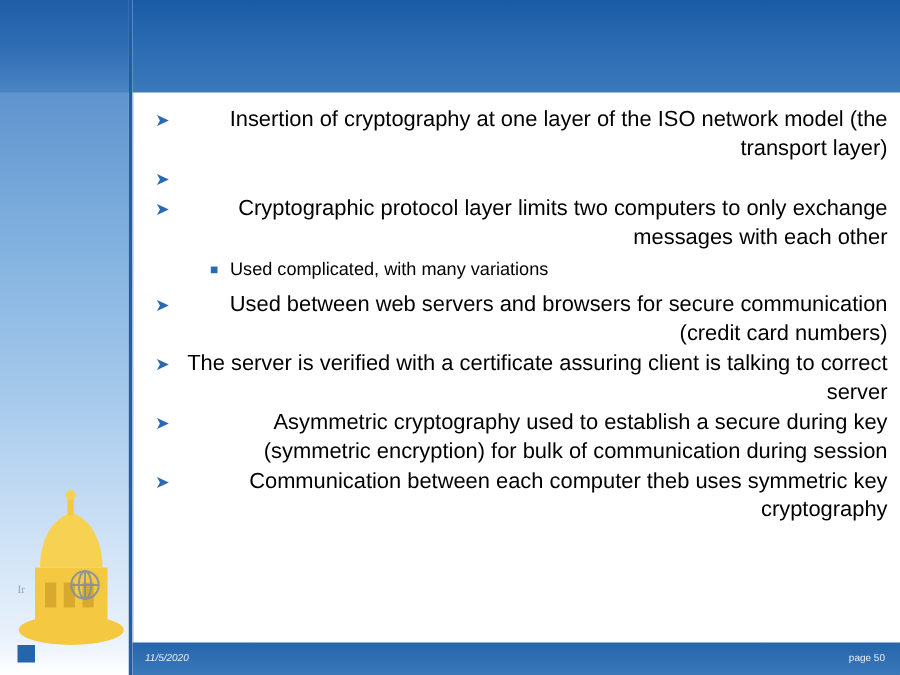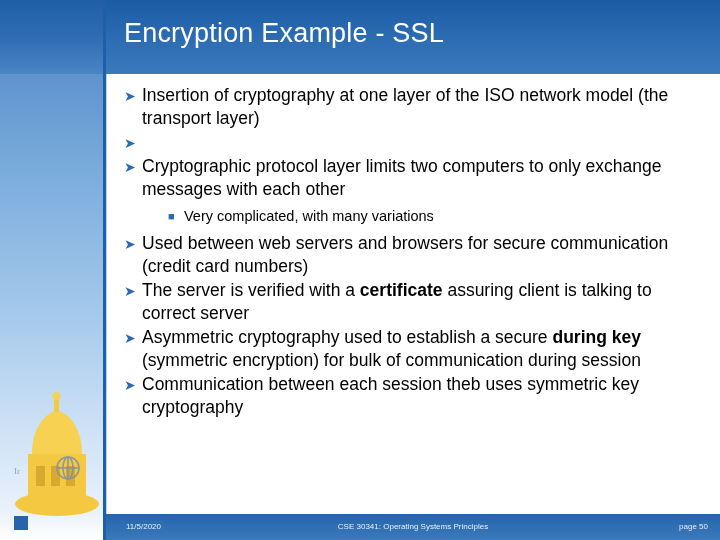--- a/index.html
+++ b/index.html
@@ -93,55 +93,57 @@
     line-height: 22px;
     width: 18px;
     flex: 0 0 18px;
     text-align: left;
     padding-top: 1px;
   }
   .bullet-l1 .text {
     font-size: 17.5px;
     line-height: 23px;
     color: #000000;
+    text-align: right;
   }
   .bullet-l2 {
     margin-left: 44px;
     margin-top: 5px;
     margin-bottom: 6px;
   }
   .bullet-l2 .marker {
     color: #2a6ab1;
     font-size: 11px;
     line-height: 20px;
     width: 16px;
     flex: 0 0 16px;
   }
   .bullet-l2 .text {
     font-size: 14.5px;
     line-height: 20px;
     color: #000000;
   }
-  b { font-weight: bold; }
+  b { font-weight: normal; }
 
   
   .footer {
     position: absolute;
     left: 106px;
     bottom: 0;
     width: 614px;
     height: 26px;
     background: linear-gradient(to bottom, #2565ab 0%, #3b79bb 100%);
     color: #e8f0fa;
     font-size: 8px;
   }
   .footer-date {
     position: absolute;
-    left: 20px;
+    left: 10px;
     top: 8px;
+    font-style: italic;
   }
   .footer-center {
     position: absolute;
     left: 0;
     top: 8px;
     width: 614px;
     text-align: center;
   }
   .footer-page {
     position: absolute;
@@ -190,55 +192,53 @@
       <circle cx="58" cy="92" r="11"></circle>
       <line x1="58" y1="81" x2="58" y2="103"></line>
       <line x1="47" y1="92" x2="69" y2="92"></line>
       <ellipse cx="58" cy="92" rx="5" ry="11"></ellipse>
     </g>
     <text x="4" y="98" font-size="9" fill="#8fa4ba" font-family="Liberation Serif, serif">Ir</text>
   </svg>
   <div class="footer-square"></div>
 
   <div class="header-bar"></div>
-  <div class="slide-title">Encryption Example - SSL</div>
 
   <div class="content" id="content-area">
       <div class="bullet-row bullet-l1">
         <span class="marker">➤</span>
         <span class="text">Insertion of cryptography at one layer of the ISO network model (the transport layer)</span>
       </div>
       <div class="bullet-row bullet-l1">
         <span class="marker">➤</span>
       </div>
       <div class="bullet-row bullet-l1">
         <span class="marker">➤</span>
         <span class="text">Cryptographic protocol layer limits two computers to only exchange messages with each other</span>
       </div>
       <div class="bullet-row bullet-l2">
         <span class="marker">■</span>
-        <span class="text">Very complicated, with many variations</span>
+        <span class="text">Used complicated, with many variations</span>
       </div>
       <div class="bullet-row bullet-l1">
         <span class="marker">➤</span>
         <span class="text">Used between web servers and browsers for secure communication (credit card numbers)</span>
       </div>
       <div class="bullet-row bullet-l1">
         <span class="marker">➤</span>
         <span class="text">The server is verified with a <b>certificate</b> assuring client is talking to correct server</span>
       </div>
       <div class="bullet-row bullet-l1">
         <span class="marker">➤</span>
         <span class="text">Asymmetric cryptography used to establish a secure <b>during key</b> (symmetric encryption) for bulk of communication during session</span>
       </div>
       <div class="bullet-row bullet-l1">
         <span class="marker">➤</span>
-        <span class="text">Communication between each session theb uses symmetric key cryptography</span>
+        <span class="text">Communication between each computer theb uses symmetric key cryptography</span>
       </div>
     </div>
 
   <div class="footer">
     <div class="footer-date">11/5/2020</div>
-    <div class="footer-center">CSE 30341: Operating Systems Principles</div>
     <div class="footer-page">page 50</div>
   </div>
 
 </div>
 
 </body></html>

